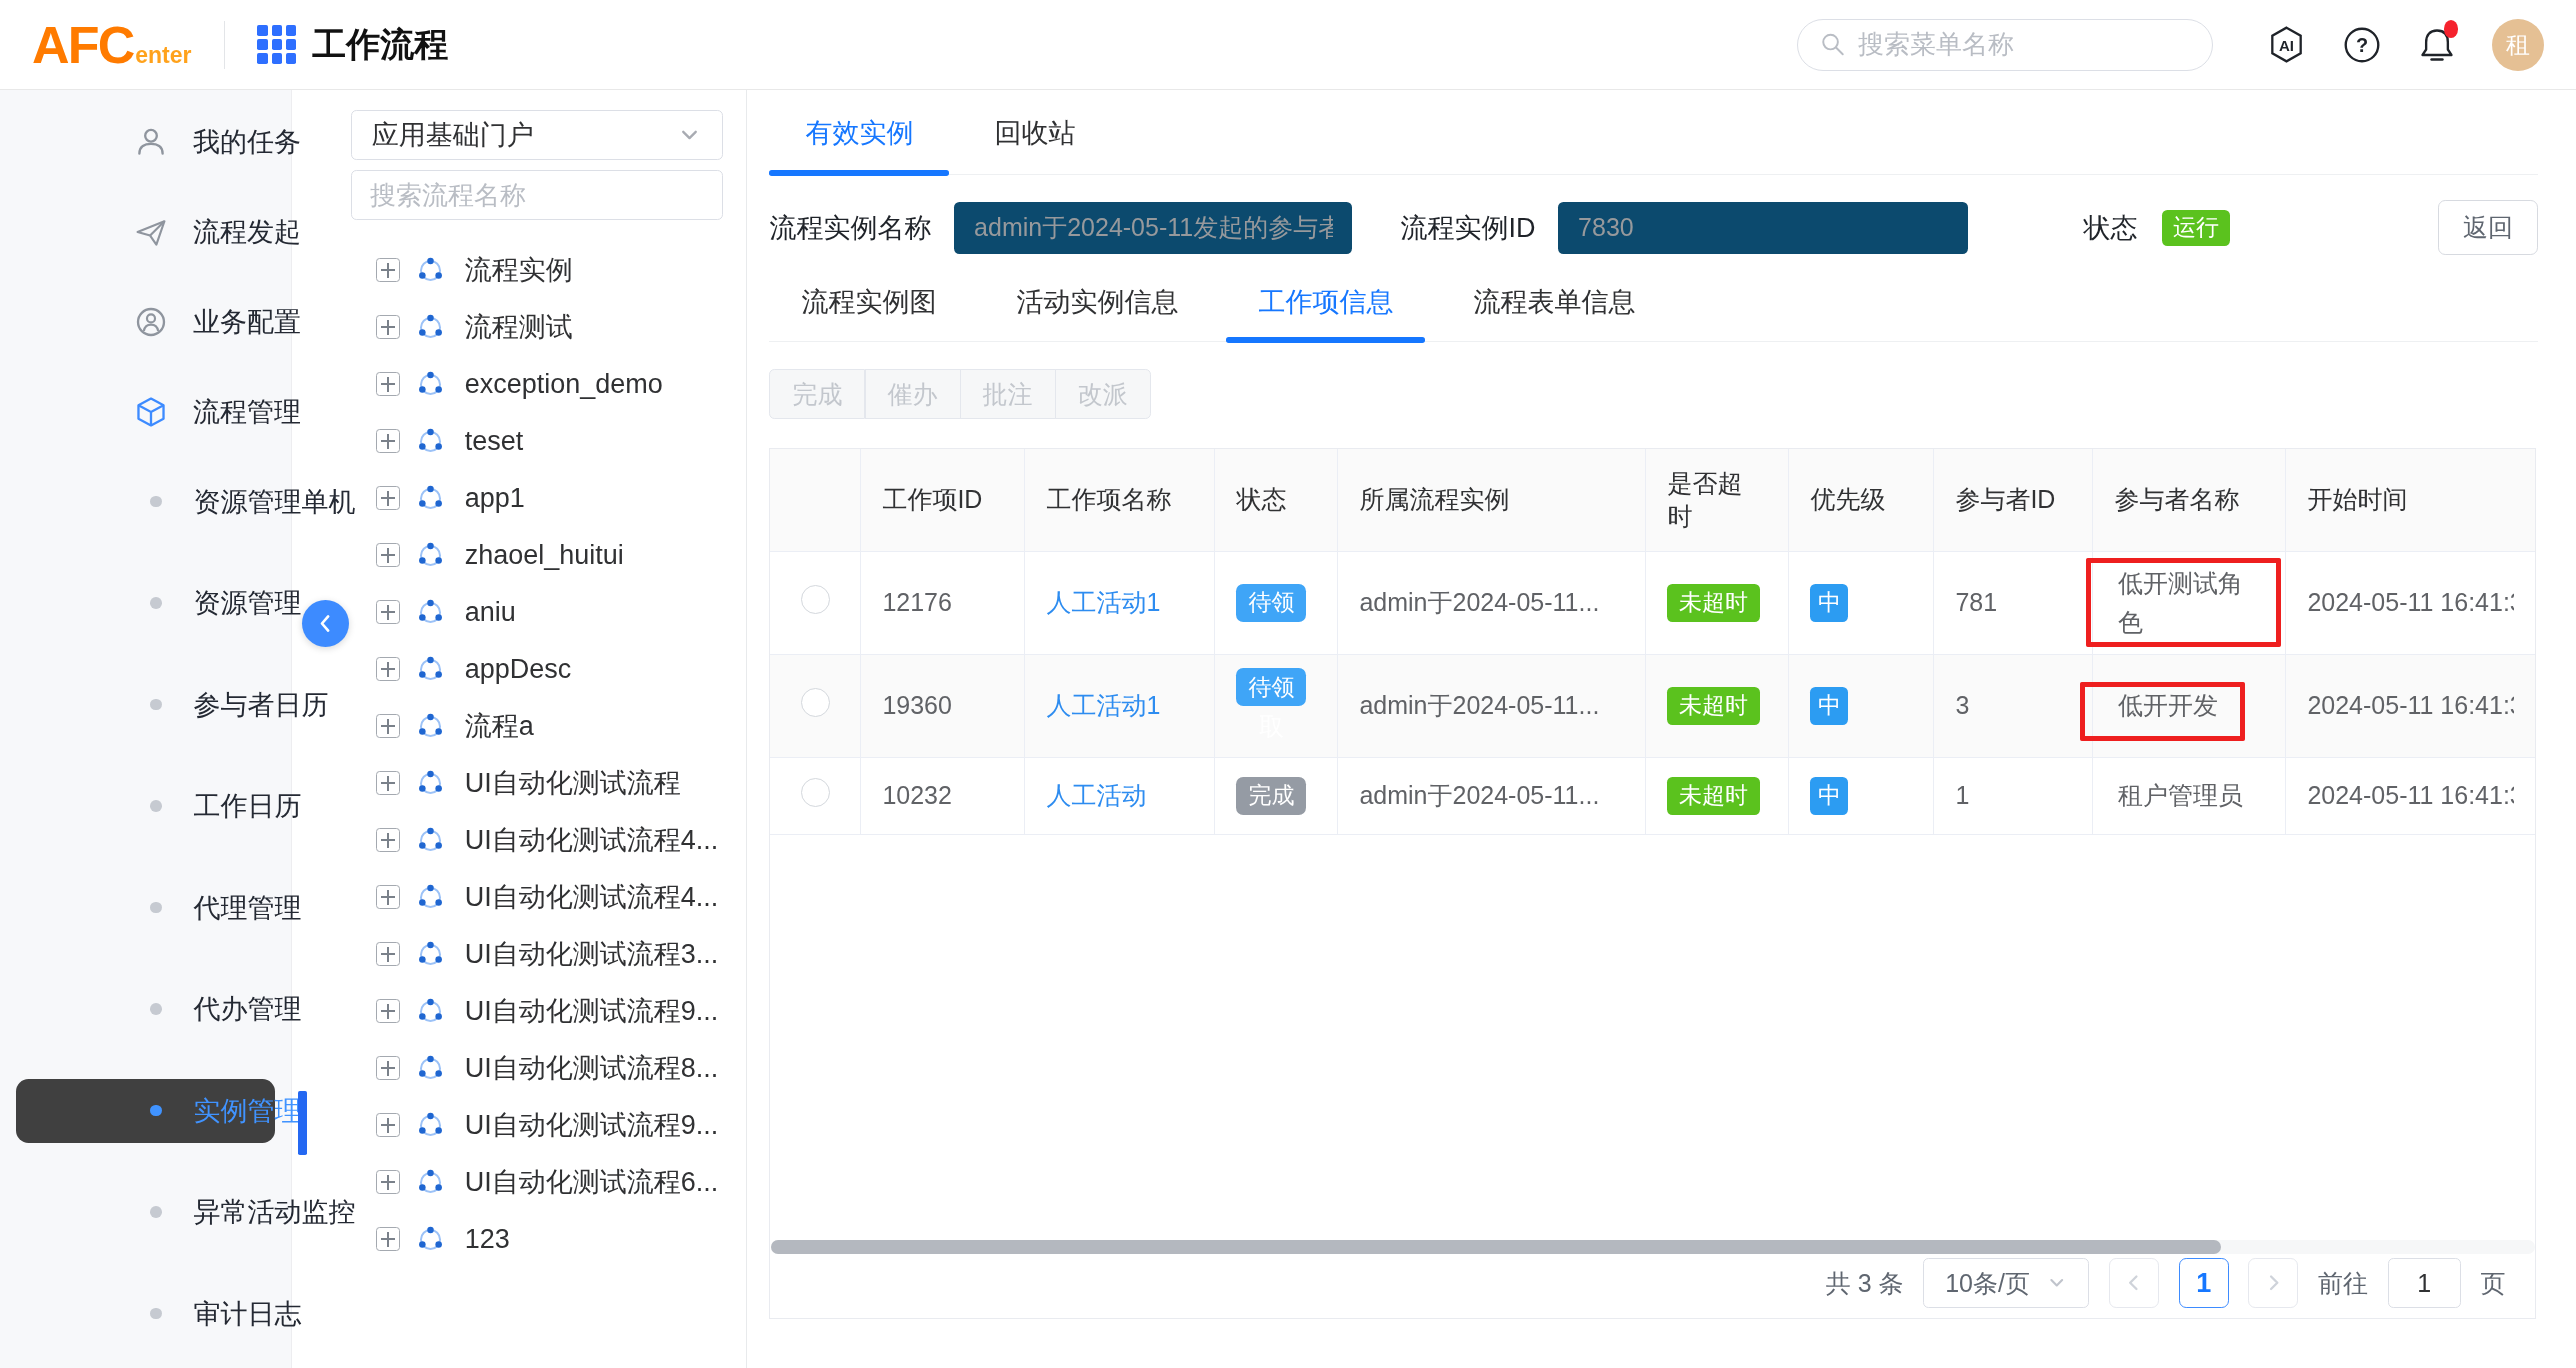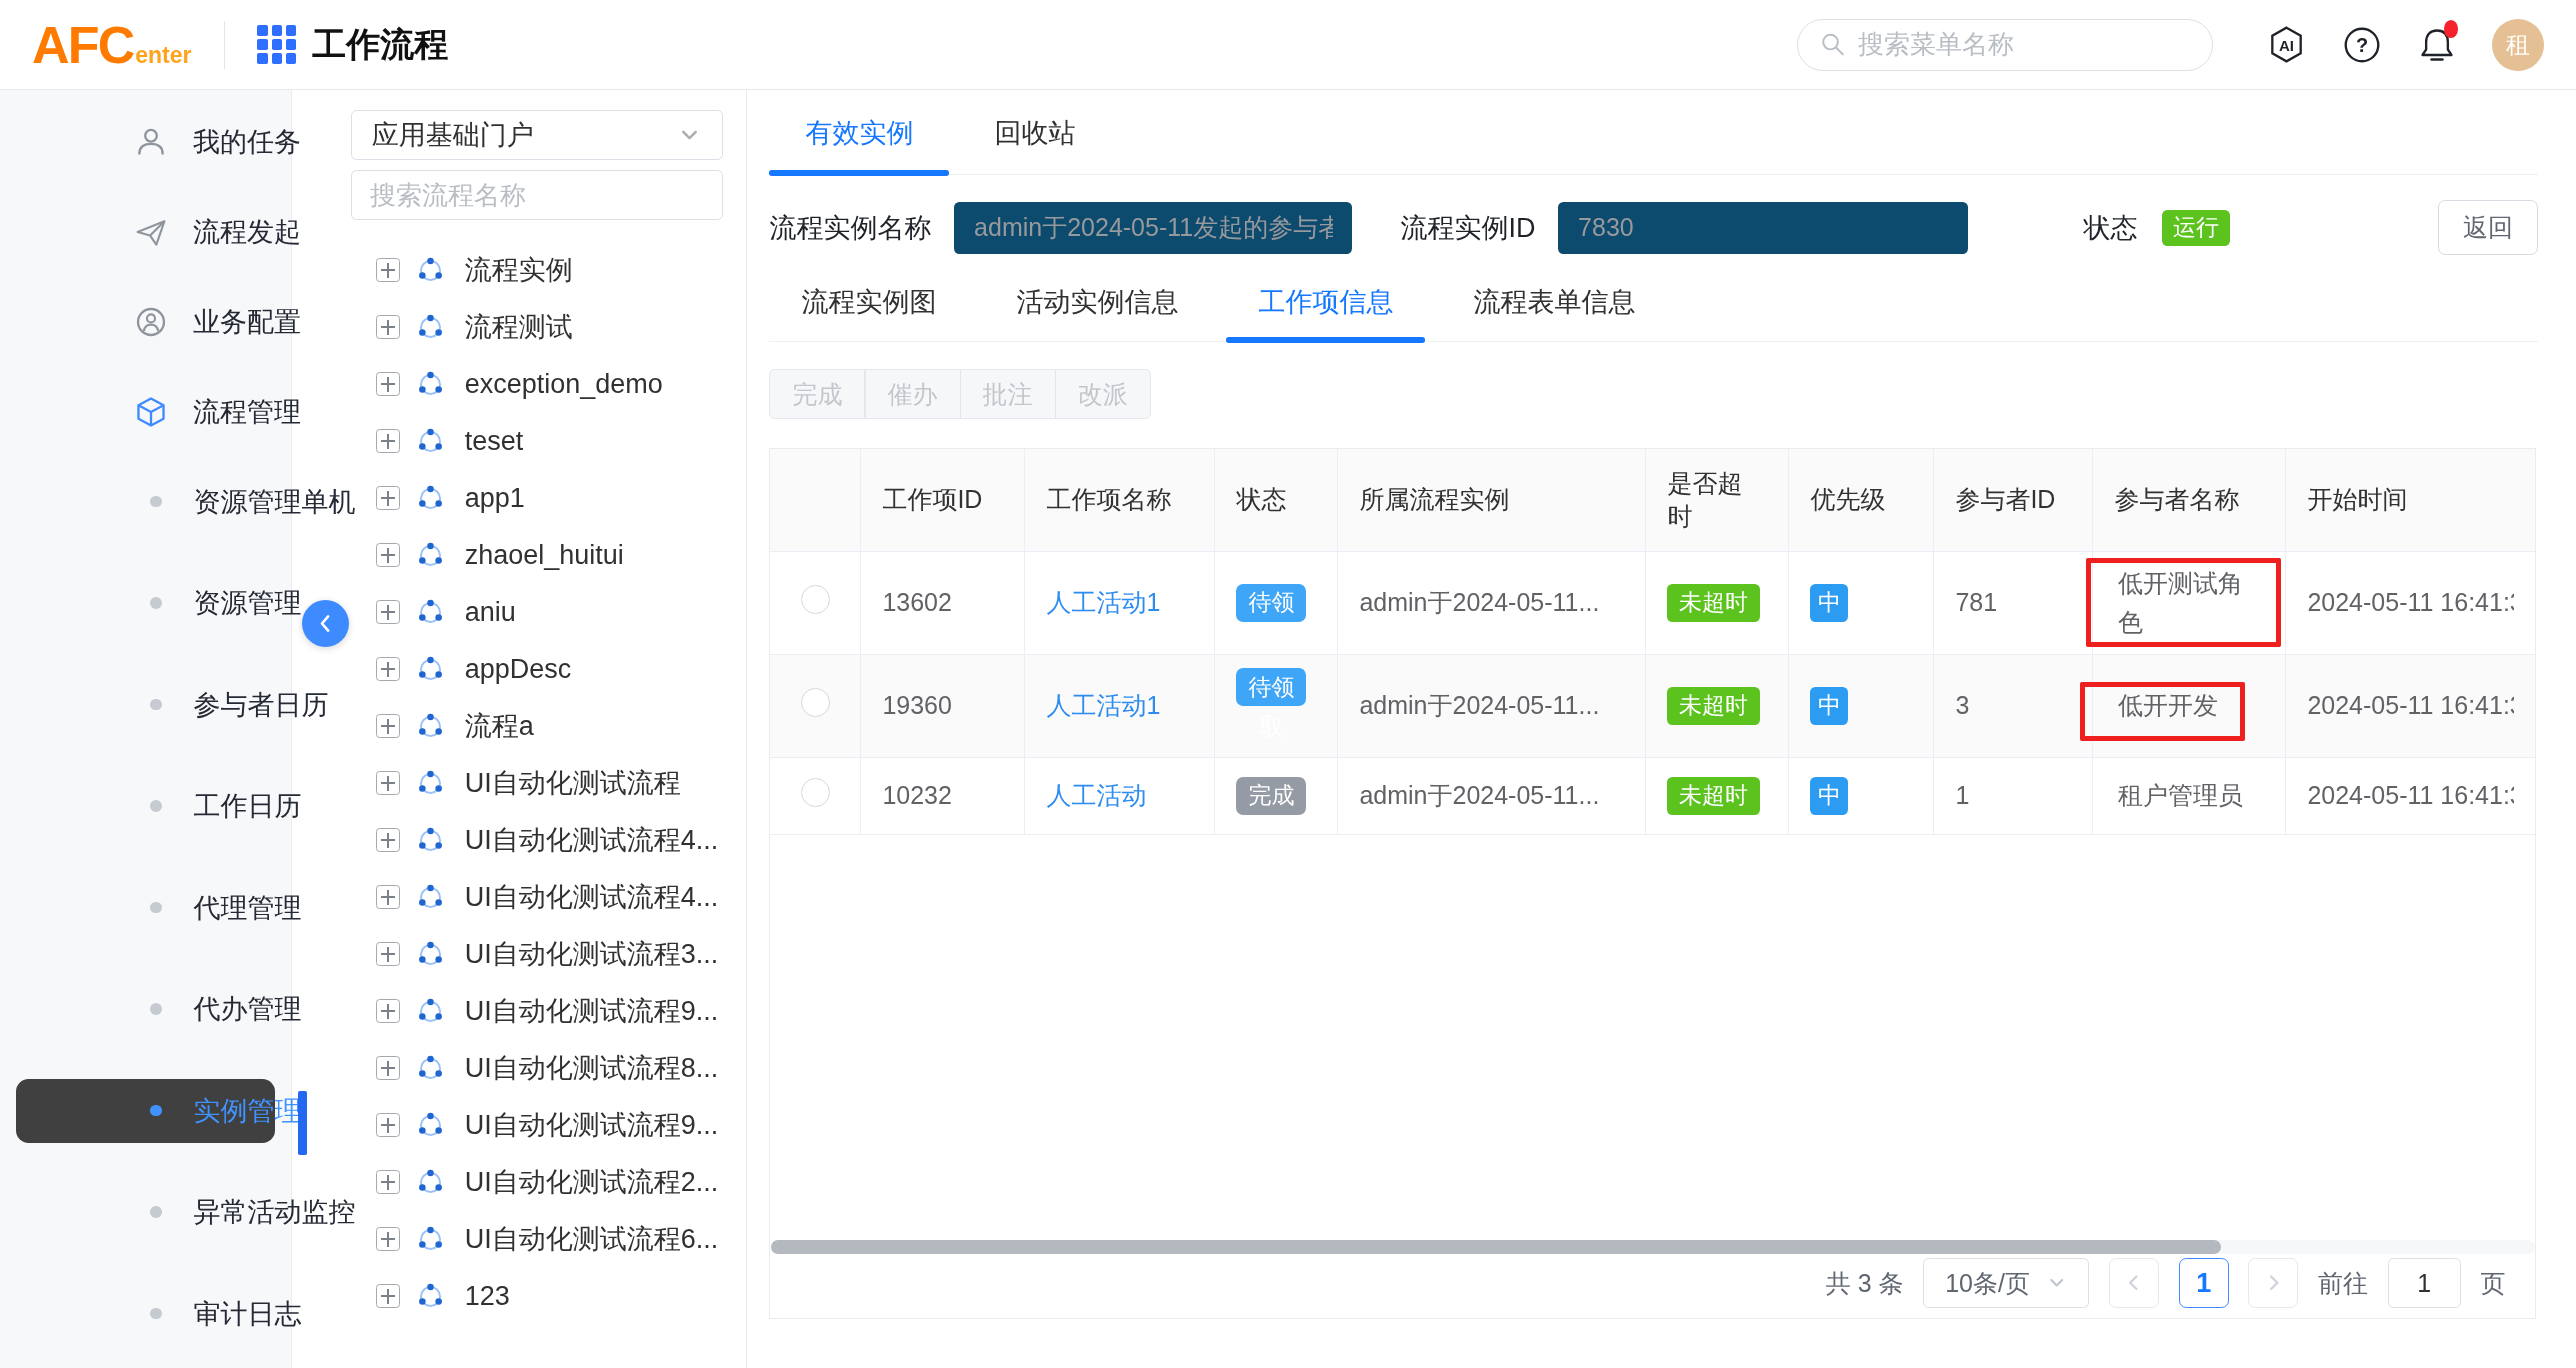--- a/index.html
+++ b/index.html
@@ -480,30 +480,20 @@
         </div>
       <div class="tree-row">
           <span class="expand"></span>
           <svg class="node-ic" viewBox="0 0 32 32">
             <circle cx="16" cy="16" r="10.5" fill="none" stroke="#9cc2f7" stroke-width="2.2"></circle>
             <circle cx="16" cy="5.5" r="3.6" fill="#1f66d1"></circle>
             <circle cx="7" cy="21.5" r="3.6" fill="#1f66d1"></circle>
             <circle cx="25" cy="21.5" r="3.6" fill="#1f66d1"></circle>
           </svg>
           <span class="tree-label">UI自动化测试流程9...</span>
-        </div>
-      <div class="tree-row">
-          <span class="expand"></span>
-          <svg class="node-ic" viewBox="0 0 32 32">
-            <circle cx="16" cy="16" r="10.5" fill="none" stroke="#9cc2f7" stroke-width="2.2"></circle>
-            <circle cx="16" cy="5.5" r="3.6" fill="#1f66d1"></circle>
-            <circle cx="7" cy="21.5" r="3.6" fill="#1f66d1"></circle>
-            <circle cx="25" cy="21.5" r="3.6" fill="#1f66d1"></circle>
-          </svg>
-          <span class="tree-label">UI自动化测试流程2...</span>
         </div>
       <div class="tree-row">
           <span class="expand"></span>
           <svg class="node-ic" viewBox="0 0 32 32">
             <circle cx="16" cy="16" r="10.5" fill="none" stroke="#9cc2f7" stroke-width="2.2"></circle>
             <circle cx="16" cy="5.5" r="3.6" fill="#1f66d1"></circle>
             <circle cx="7" cy="21.5" r="3.6" fill="#1f66d1"></circle>
             <circle cx="25" cy="21.5" r="3.6" fill="#1f66d1"></circle>
           </svg>
           <span class="tree-label">UI自动化测试流程6...</span>
@@ -575,21 +565,21 @@
           <th>状态</th>
           <th>所属流程实例</th>
           <th class="th-timeout">是否超时</th>
           <th>优先级</th>
           <th>参与者ID</th>
           <th>参与者名称</th>
           <th>开始时间</th>
         </tr>
         <tr class="r1">
           <td class="c-radio"><span class="radio"></span></td>
-          <td>13602</td>
+          <td>12176</td>
           <td><span class="cell-link">人工活动1</span></td>
           <td><span class="badge b-claim">待领</span></td>
           <td>admin于2024-05-11...</td>
           <td><span class="badge b-ontime">未超时</span></td>
           <td><span class="badge b-mid">中</span></td>
           <td>781</td>
           <td class="c-name2">低开测试角色</td>
           <td>
                 <span class="dt">2024-05-11 16:41:38</span>
               </td>

